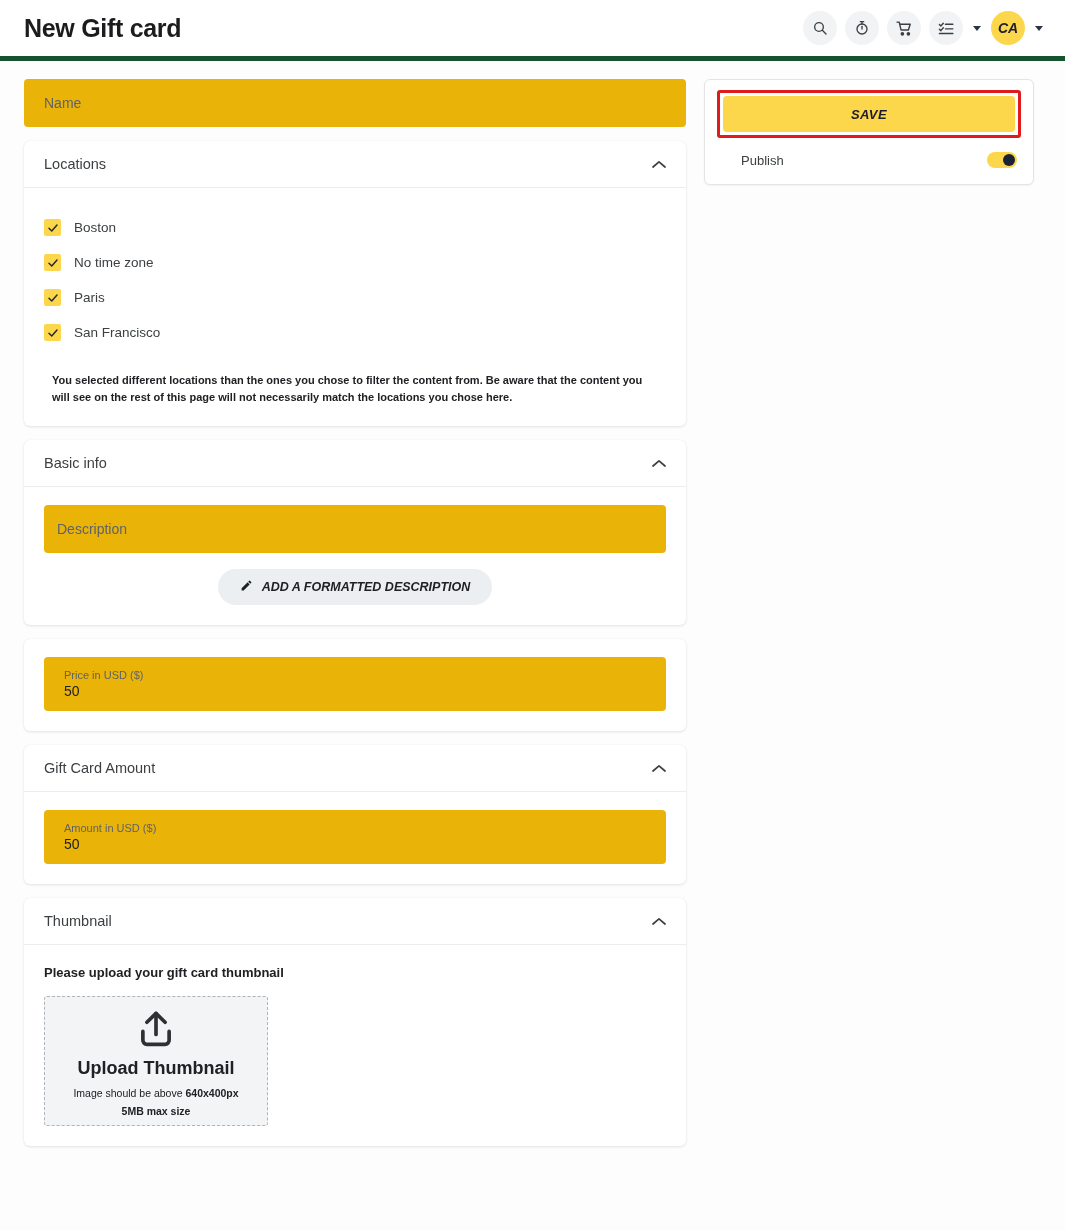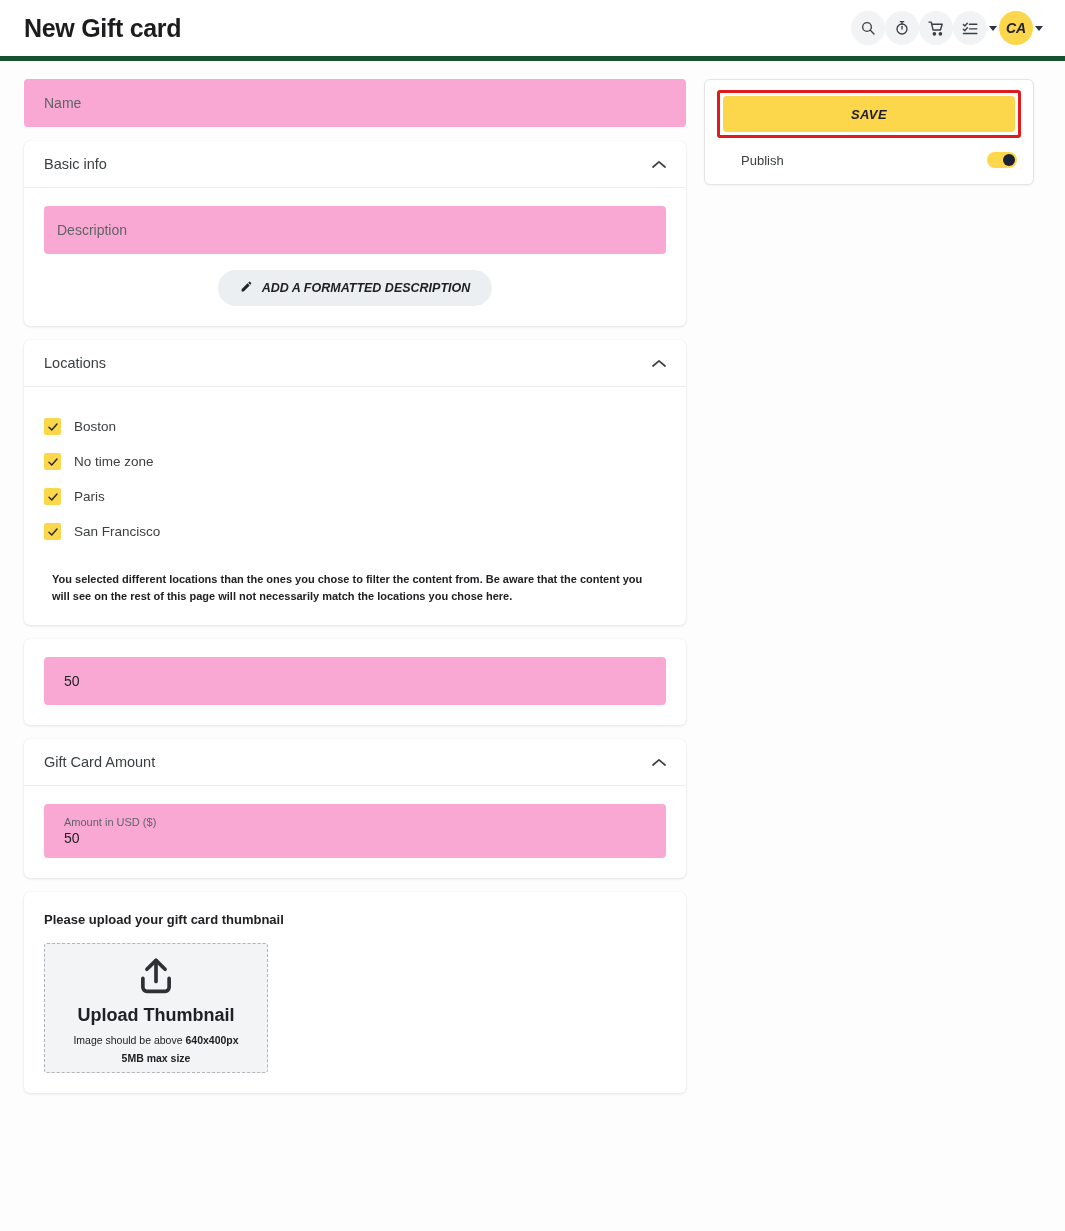--- a/index.html
+++ b/index.html
@@ -25,20 +25,21 @@
   .page-title {
     font-size: 25px;
     font-weight: bold;
     letter-spacing: -0.3px;
     color: #1c1c1e;
   }
   .topbar-actions {
     margin-left: auto;
     display: flex;
     align-items: center;
+    gap: 8px;
   }
   .icon-btn {
     width: 34px; height: 34px;
     border-radius: 50%;
     background: #f1f3f4;
     display: flex; align-items: center; justify-content: center;
     cursor: pointer;
     flex: none;
   }
   .icon-btn svg { display: block; }
@@ -71,21 +72,21 @@
     padding: 18px 20px 0 24px;
     gap: 18px;
     background: #fdfdfd;
     height: 1170px;
   }
   .col-main { width: 662px; flex: none; }
   .col-side { width: 330px; flex: none; }
 
   
   .field {
-    background: #f9a8d4;
+    background: #eab308;
     border-radius: 4px;
     padding: 12px 20px;
     min-height: 48px;
     display: flex;
     flex-direction: column;
     justify-content: center;
     cursor: text;
   }
   .field-placeholder {
     font-size: 14px;
@@ -331,20 +332,73 @@
 <div class="page">
 
   <div class="col-main">
 
     <div class="field name-field">
       <span class="field-placeholder">Name</span>
     </div>
 
     <div class="card">
       <div class="card-header">
+        <span class="card-header-title">Locations</span>
+        <span class="chev">
+          <svg width="14" height="9" viewBox="0 0 14 9" fill="none" stroke="#3c4043" stroke-width="1.7" stroke-linecap="round" stroke-linejoin="round">
+              <polyline points="1,7 7,1.8 13,7"></polyline>
+            </svg>
+        </span>
+      </div>
+      <div class="card-body">
+        <div class="loc-list">
+
+          <div class="loc-row">
+            <span class="cbox">
+              <svg width="12" height="12" viewBox="0 0 24 24" fill="none" stroke="#2b2b2b" stroke-width="3" stroke-linecap="round" stroke-linejoin="round">
+                  <polyline points="4,12.5 9.5,18 20,6"></polyline>
+                </svg>
+            </span>
+            <span class="loc-label">Boston</span>
+          </div>
+
+          <div class="loc-row">
+            <span class="cbox">
+              <svg width="12" height="12" viewBox="0 0 24 24" fill="none" stroke="#2b2b2b" stroke-width="3" stroke-linecap="round" stroke-linejoin="round">
+                  <polyline points="4,12.5 9.5,18 20,6"></polyline>
+                </svg>
+            </span>
+            <span class="loc-label">No time zone</span>
+          </div>
+
+          <div class="loc-row">
+            <span class="cbox">
+              <svg width="12" height="12" viewBox="0 0 24 24" fill="none" stroke="#2b2b2b" stroke-width="3" stroke-linecap="round" stroke-linejoin="round">
+                  <polyline points="4,12.5 9.5,18 20,6"></polyline>
+                </svg>
+            </span>
+            <span class="loc-label">Paris</span>
+          </div>
+
+          <div class="loc-row">
+            <span class="cbox">
+              <svg width="12" height="12" viewBox="0 0 24 24" fill="none" stroke="#2b2b2b" stroke-width="3" stroke-linecap="round" stroke-linejoin="round">
+                  <polyline points="4,12.5 9.5,18 20,6"></polyline>
+                </svg>
+            </span>
+            <span class="loc-label">San Francisco</span>
+          </div>
+
+        </div>
+        <div class="loc-warning">You selected different locations than the ones you chose to filter the content from. Be aware that the content you will see on the rest of this page will not necessarily match the locations you chose here.</div>
+      </div>
+    </div>
+
+    <div class="card">
+      <div class="card-header">
         <span class="card-header-title">Basic info</span>
         <span class="chev">
           <svg width="14" height="9" viewBox="0 0 14 9" fill="none" stroke="#3c4043" stroke-width="1.7" stroke-linecap="round" stroke-linejoin="round">
               <polyline points="1,7 7,1.8 13,7"></polyline>
             </svg>
         </span>
       </div>
       <div class="card-body">
         <div class="field desc-field">
           <span class="field-placeholder">Description</span>
@@ -356,75 +410,23 @@
                   <path d="M3 17.25V21h3.75L17.8 9.94l-3.75-3.75L3 17.25zM20.7 7.04a1 1 0 000-1.41l-2.34-2.34a1 1 0 00-1.41 0l-1.83 1.83 3.75 3.75 1.83-1.83z"></path>
                 </svg>
             </span>
             <span>ADD A FORMATTED DESCRIPTION</span>
           </button>
         </div>
       </div>
     </div>
 
     <div class="card">
-      <div class="card-header">
-        <span class="card-header-title">Locations</span>
-        <span class="chev">
-          <svg width="14" height="9" viewBox="0 0 14 9" fill="none" stroke="#3c4043" stroke-width="1.7" stroke-linecap="round" stroke-linejoin="round">
-              <polyline points="1,7 7,1.8 13,7"></polyline>
-            </svg>
-        </span>
-      </div>
-      <div class="card-body">
-        <div class="loc-list">
-
-          <div class="loc-row">
-            <span class="cbox">
-              <svg width="12" height="12" viewBox="0 0 24 24" fill="none" stroke="#2b2b2b" stroke-width="3" stroke-linecap="round" stroke-linejoin="round">
-                  <polyline points="4,12.5 9.5,18 20,6"></polyline>
-                </svg>
-            </span>
-            <span class="loc-label">Boston</span>
-          </div>
-
-          <div class="loc-row">
-            <span class="cbox">
-              <svg width="12" height="12" viewBox="0 0 24 24" fill="none" stroke="#2b2b2b" stroke-width="3" stroke-linecap="round" stroke-linejoin="round">
-                  <polyline points="4,12.5 9.5,18 20,6"></polyline>
-                </svg>
-            </span>
-            <span class="loc-label">No time zone</span>
-          </div>
-
-          <div class="loc-row">
-            <span class="cbox">
-              <svg width="12" height="12" viewBox="0 0 24 24" fill="none" stroke="#2b2b2b" stroke-width="3" stroke-linecap="round" stroke-linejoin="round">
-                  <polyline points="4,12.5 9.5,18 20,6"></polyline>
-                </svg>
-            </span>
-            <span class="loc-label">Paris</span>
-          </div>
-
-          <div class="loc-row">
-            <span class="cbox">
-              <svg width="12" height="12" viewBox="0 0 24 24" fill="none" stroke="#2b2b2b" stroke-width="3" stroke-linecap="round" stroke-linejoin="round">
-                  <polyline points="4,12.5 9.5,18 20,6"></polyline>
-                </svg>
-            </span>
-            <span class="loc-label">San Francisco</span>
-          </div>
-
-        </div>
-        <div class="loc-warning">You selected different locations than the ones you chose to filter the content from. Be aware that the content you will see on the rest of this page will not necessarily match the locations you chose here.</div>
-      </div>
-    </div>
-
-    <div class="card">
       <div class="card-body">
         <div class="field">
+          <span class="field-label">Price in USD ($)</span>
           <span class="field-value">50</span>
         </div>
       </div>
     </div>
 
     <div class="card">
       <div class="card-header">
         <span class="card-header-title">Gift Card Amount</span>
         <span class="chev">
           <svg width="14" height="9" viewBox="0 0 14 9" fill="none" stroke="#3c4043" stroke-width="1.7" stroke-linecap="round" stroke-linejoin="round">
@@ -434,20 +436,28 @@
       </div>
       <div class="card-body">
         <div class="field">
           <span class="field-label">Amount in USD ($)</span>
           <span class="field-value">50</span>
         </div>
       </div>
     </div>
 
     <div class="card">
+      <div class="card-header">
+        <span class="card-header-title">Thumbnail</span>
+        <span class="chev">
+          <svg width="14" height="9" viewBox="0 0 14 9" fill="none" stroke="#3c4043" stroke-width="1.7" stroke-linecap="round" stroke-linejoin="round">
+              <polyline points="1,7 7,1.8 13,7"></polyline>
+            </svg>
+        </span>
+      </div>
       <div class="card-body">
         <div class="thumb-title">Please upload your gift card thumbnail</div>
         <div class="dropzone">
           <span>
             <svg width="44" height="42" viewBox="0 0 24 24" fill="none" stroke="#2f3033" stroke-width="2.1" stroke-linecap="round" stroke-linejoin="round">
               <line x1="12" y1="2.5" x2="12" y2="14.5"></line>
               <polyline points="6.8,7.6 12,2.5 17.2,7.6"></polyline>
               <path d="M4.5 12.8v5.1a2.3 2.3 0 002.3 2.3h10.4a2.3 2.3 0 002.3-2.3v-5.1"></path>
             </svg>
           </span>

